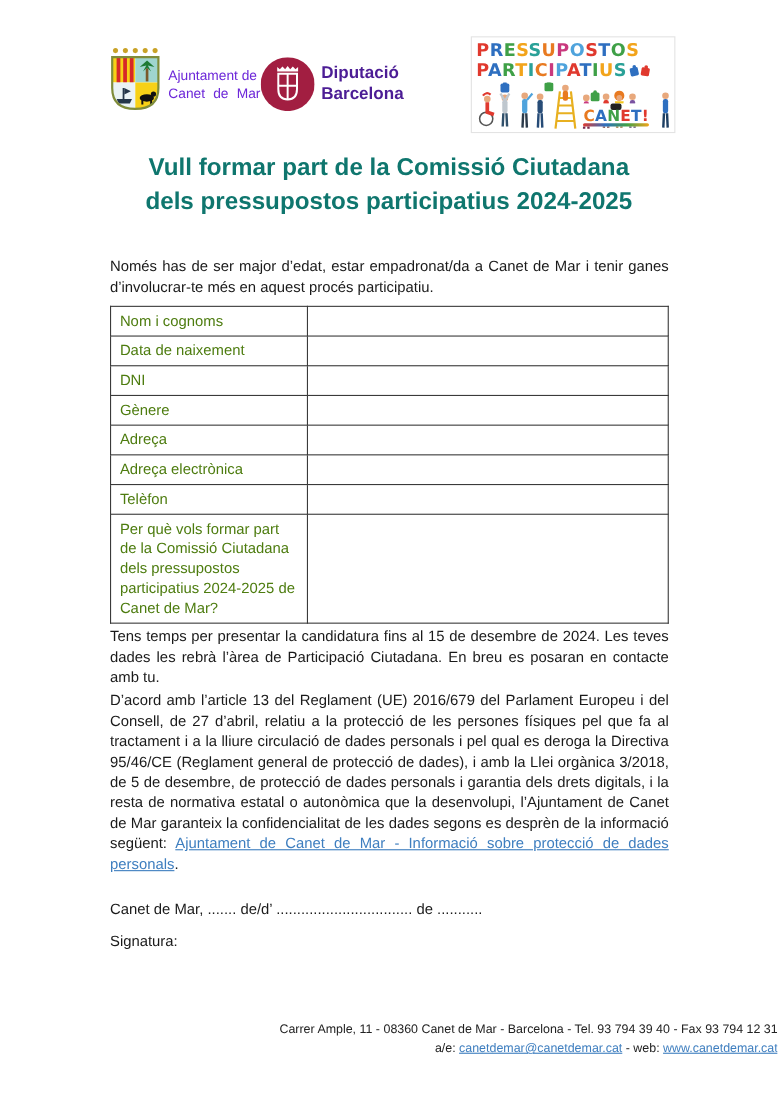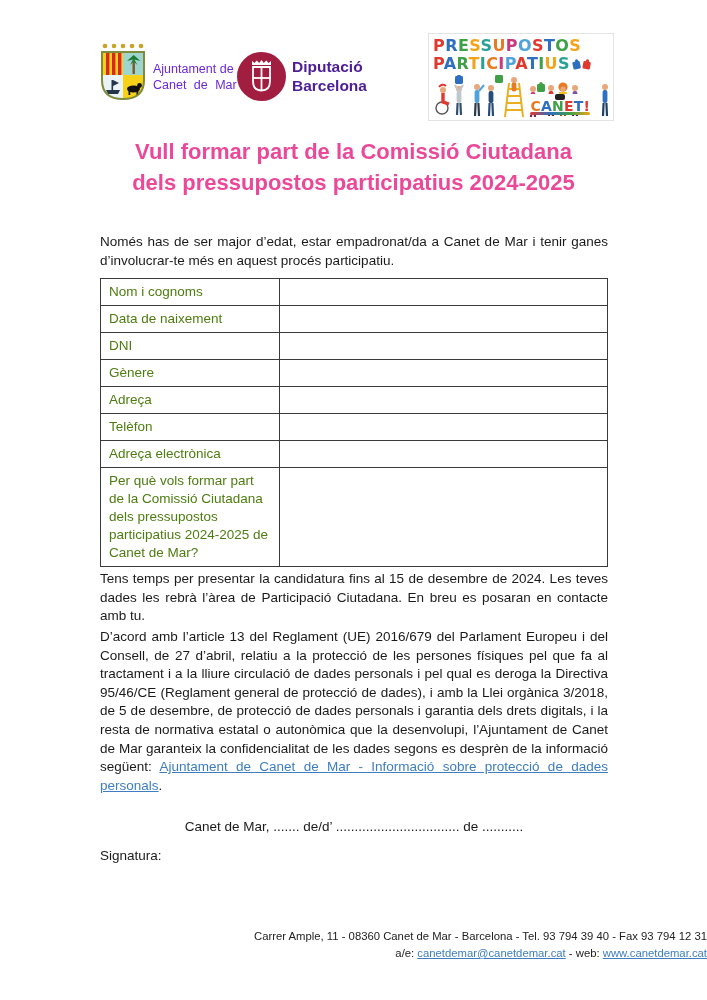--- a/index.html
+++ b/index.html
@@ -31,21 +31,21 @@
     font-weight:800;font-size:14px;line-height:10px;letter-spacing:.2px;
     font-family:"DejaVu Sans",sans-serif;text-align:center;
   }
   .canet-badge{display:block;width:10px;height:6px;border-radius:2px;background:#222;margin:0 auto 1px auto;}
   .canet-sub{display:block;height:3px;border-radius:2px;margin-top:1px;
     background:linear-gradient(90deg,#E0392E,#2E6FC0,#3FA047,#F2A41B);}
 
   
   .doc-title{
     left:0;top:136px;width:707px;text-align:center;
-    font-size:22px;font-weight:bold;line-height:31px;color:#ec4899;
+    font-size:22px;font-weight:bold;line-height:31px;color:#0f766e;
   }
 
   
   .body-text{font-size:13.5px;line-height:18.6px;text-align:justify;color:#1a1a1a;}
   .col{left:100px;width:508px;}
 
   
   table.form{border-collapse:collapse;width:508px;table-layout:fixed;}
   table.form td{
     border:1px solid #3a3a3a;font-size:13.5px;line-height:18px;
@@ -214,41 +214,41 @@
       </tr>
       <tr>
         <td class="lbl">Gènere</td>
         <td></td>
       </tr>
       <tr>
         <td class="lbl">Adreça</td>
         <td></td>
       </tr>
       <tr>
+        <td class="lbl">Adreça electrònica</td>
+        <td></td>
+      </tr>
+      <tr>
         <td class="lbl">Telèfon</td>
-        <td></td>
-      </tr>
-      <tr>
-        <td class="lbl">Adreça electrònica</td>
         <td></td>
       </tr>
       <tr>
         <td class="lbl" style="height:90px;">Per què vols formar part de la Comissió Ciutadana dels pressupostos participatius 2024-2025 de Canet de Mar?</td>
         <td></td>
       </tr>
     </tbody>
   </table>
 
   <div class="abs col body-text" style="top:570px;">Tens temps per presentar la candidatura fins al 15 de desembre de 2024. Les teves dades les rebrà l’àrea de Participació Ciutadana. En breu es posaran en contacte amb tu.</div>
 
   <div class="abs col body-text" style="top:628px;">
     <span>D’acord amb l’article 13 del Reglament (UE) 2016/679 del Parlament Europeu i del Consell, de 27 d’abril, relatiu a la protecció de les persones físiques pel que fa al tractament i a la lliure circulació de dades personals i pel qual es deroga la Directiva 95/46/CE (Reglament general de protecció de dades), i amb la Llei orgànica 3/2018, de 5 de desembre, de protecció de dades personals i garantia dels drets digitals, i la resta de normativa estatal o autonòmica que la desenvolupi, l’Ajuntament de Canet de Mar garanteix la confidencialitat de les dades segons es desprèn de la informació següent: </span><a class="doc-link">Ajuntament de Canet de Mar - Informació sobre protecció de dades personals</a><span>.</span>
   </div>
 
-  <div class="abs col date-line" style="top:819px;text-align:center;">Canet de Mar, ....... de/d’ ................................. de ...........</div>
+  <div class="abs col date-line" style="top:819px;">Canet de Mar, ....... de/d’ ................................. de ...........</div>
   <div class="abs col sig-line" style="top:848px;">Signatura:</div>
 
   <div class="abs footer">
     <div>Carrer Ample, 11 - 08360 Canet de Mar - Barcelona - Tel. 93 794 39 40 - Fax 93 794 12 31</div>
     <div>
       <span>a/e: </span><a class="doc-link">canetdemar@canetdemar.cat</a><span> - web: </span><a class="doc-link">www.canetdemar.cat</a>
     </div>
   </div>
 
 </div>

